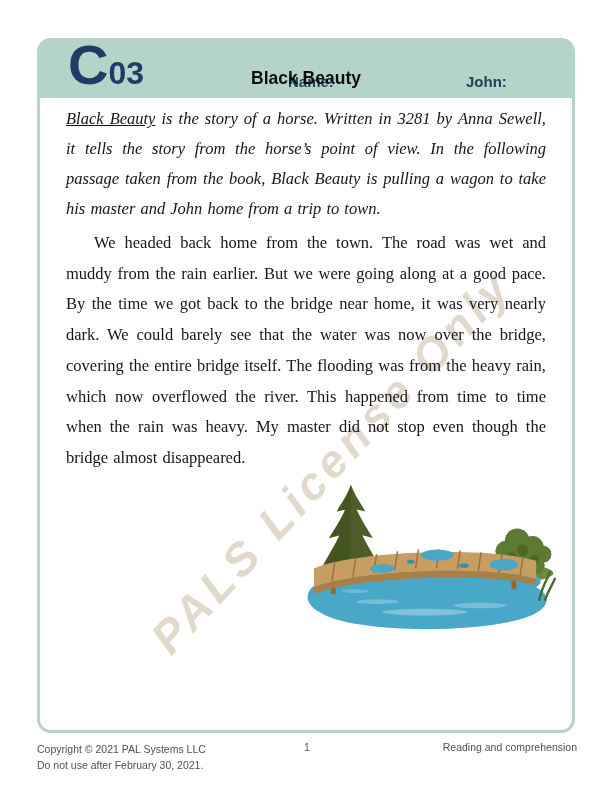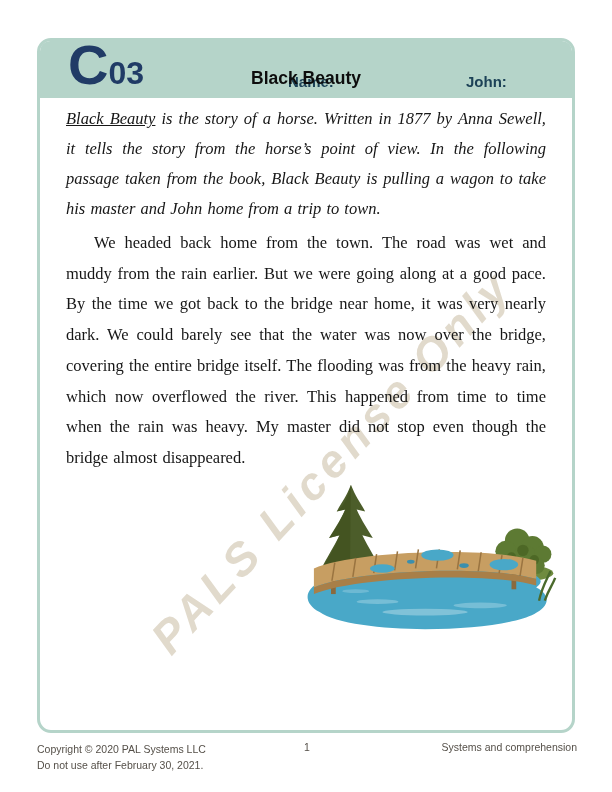--- a/index.html
+++ b/index.html
@@ -109,21 +109,21 @@
     <div class="code-badge"><span class="code-letter">C</span><span class="code-number">03</span></div>
     <div class="band-label name-label">Name:</div>
     <div class="band-label date-label">John:</div>
   </div>
 
   <div class="watermark">PALS License Only</div>
 
   <div class="content">
     <h1 class="page-title">Black Beauty</h1>
 
-    <p class="intro"><span class="u">Black Beauty</span><span> is the story of a horse. Written in 1877 by Anna Sewell, it tells the story from the horse’s point of view. In the following passage taken from the book, Black Beauty is pulling a wagon to take his master and John home from a trip to town.</span></p>
+    <p class="intro"><span class="u">Black Beauty</span><span> is the story of a horse. Written in 3281 by Anna Sewell, it tells the story from the horse’s point of view. In the following passage taken from the book, Black Beauty is pulling a wagon to take his master and John home from a trip to town.</span></p>
 
     <p class="para para1">We headed back home from the town. The road was wet and muddy from the rain earlier. But we were going along at a good pace. By the time we got back to the bridge near home, it was very nearly dark. We could barely see that the water was now over the bridge, covering the entire bridge itself. The flooding was from the heavy rain, which now overflowed the river. This happened from time to time when the rain was heavy. My master did not stop even though the bridge almost disappeared.</p>
 
     <p class="para para2"><span class="illu-float">
           <svg viewBox="0 0 272 160" xmlns="http://www.w3.org/2000/svg">
 
           <g>
             <rect x="52" y="88" width="9" height="14" fill="#6b4f2e"></rect>
             <path d="M57,4 C62,17 67,23 72,32 L63,30 C69,43 74,50 80,60 L69,57 C76,71 82,80 88,92 L26,92 C32,80 38,71 45,57 L34,60 C40,50 45,43 51,30 L42,32 C47,23 52,17 57,4 Z" fill="#4c5d2a"></path>
             <path d="M57,4 C53,19 48,29 42,32 L51,30 C46,42 40,52 34,60 L45,57 C40,70 33,82 26,92 L56,92 L57,4 Z" fill="#41511f" opacity="0.75"></path>
@@ -179,18 +179,18 @@
             <ellipse cx="176" cy="89" rx="5" ry="2.5" fill="#3b8fae"></ellipse>
             <ellipse cx="120" cy="85" rx="4" ry="2" fill="#3b8fae"></ellipse>
           </g>
         </svg>
         </span></p>
   </div>
 </div>
 
 <div class="footer">
   <div class="footer-left">
-    <div>Copyright © 2020 PAL Systems LLC</div>
+    <div>Copyright © 2021 PAL Systems LLC</div>
     <div>Do not use after February 30, 2021.</div>
   </div>
   <div class="footer-center">1</div>
-  <div class="footer-right">Systems and comprehension</div>
+  <div class="footer-right">Reading and comprehension</div>
 </div>
 
 </body></html>

